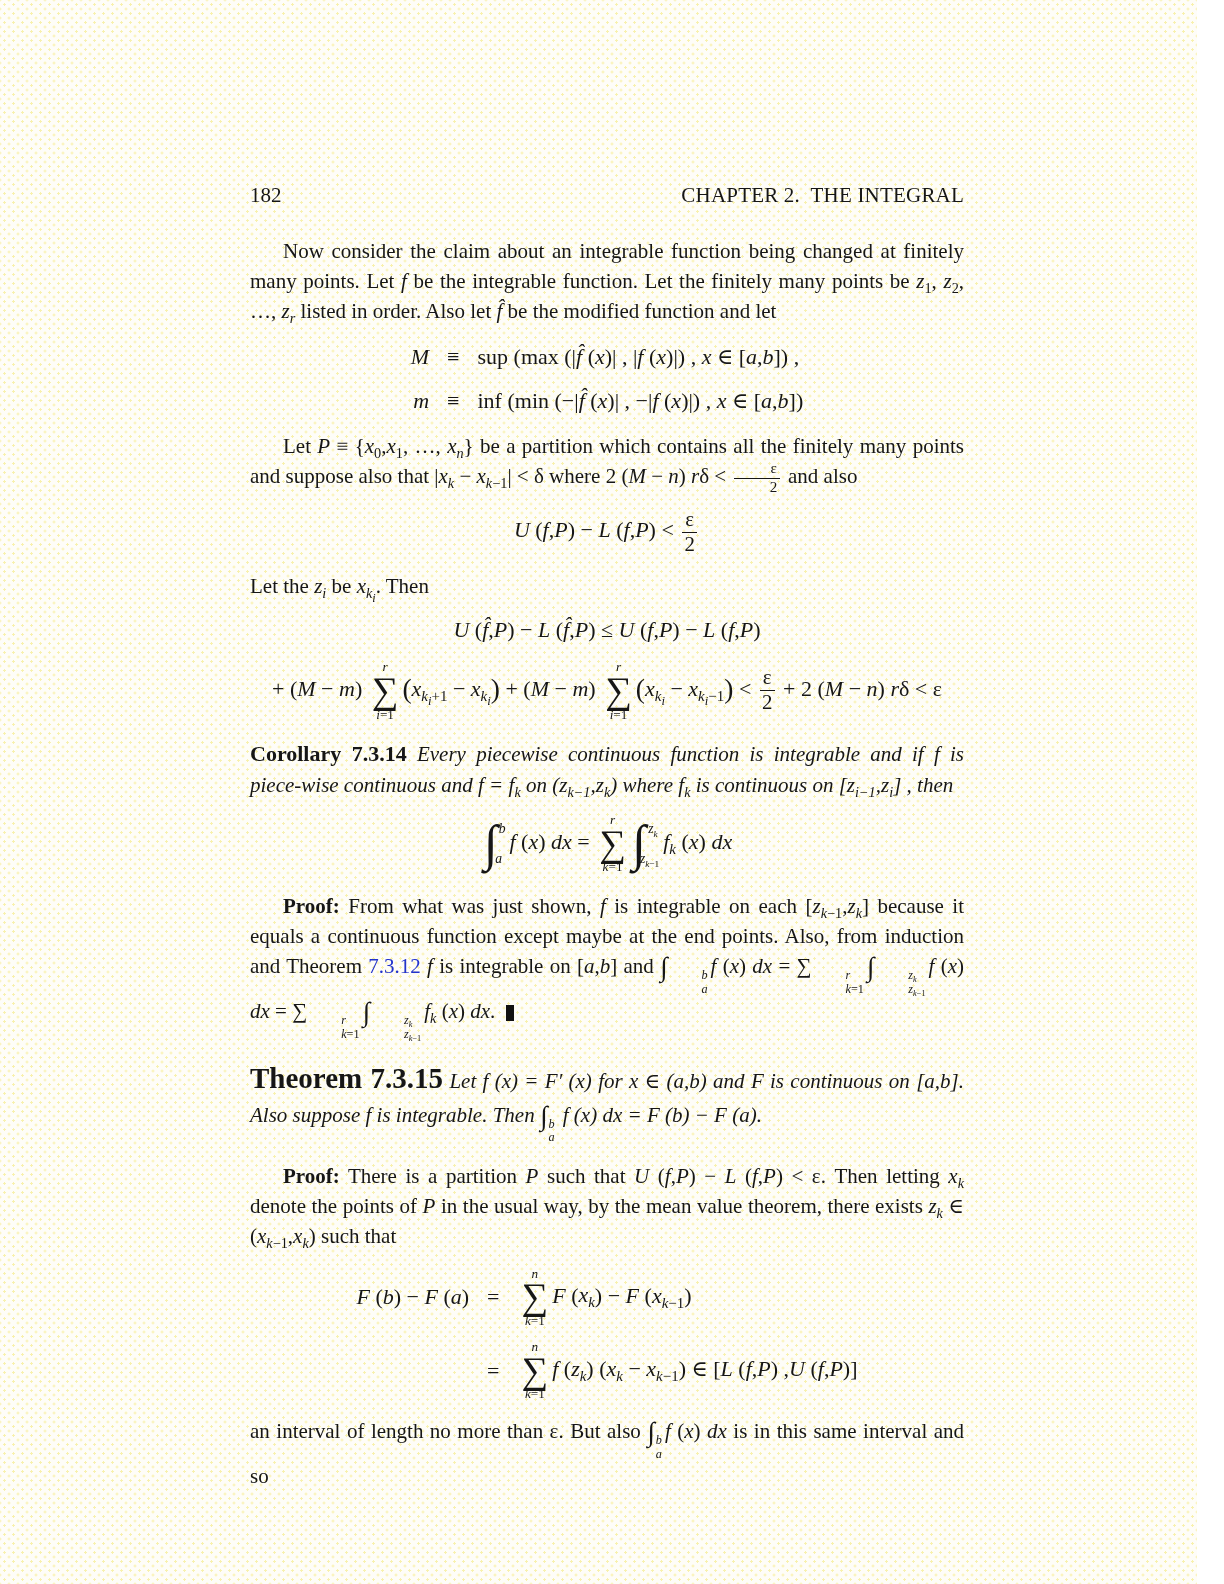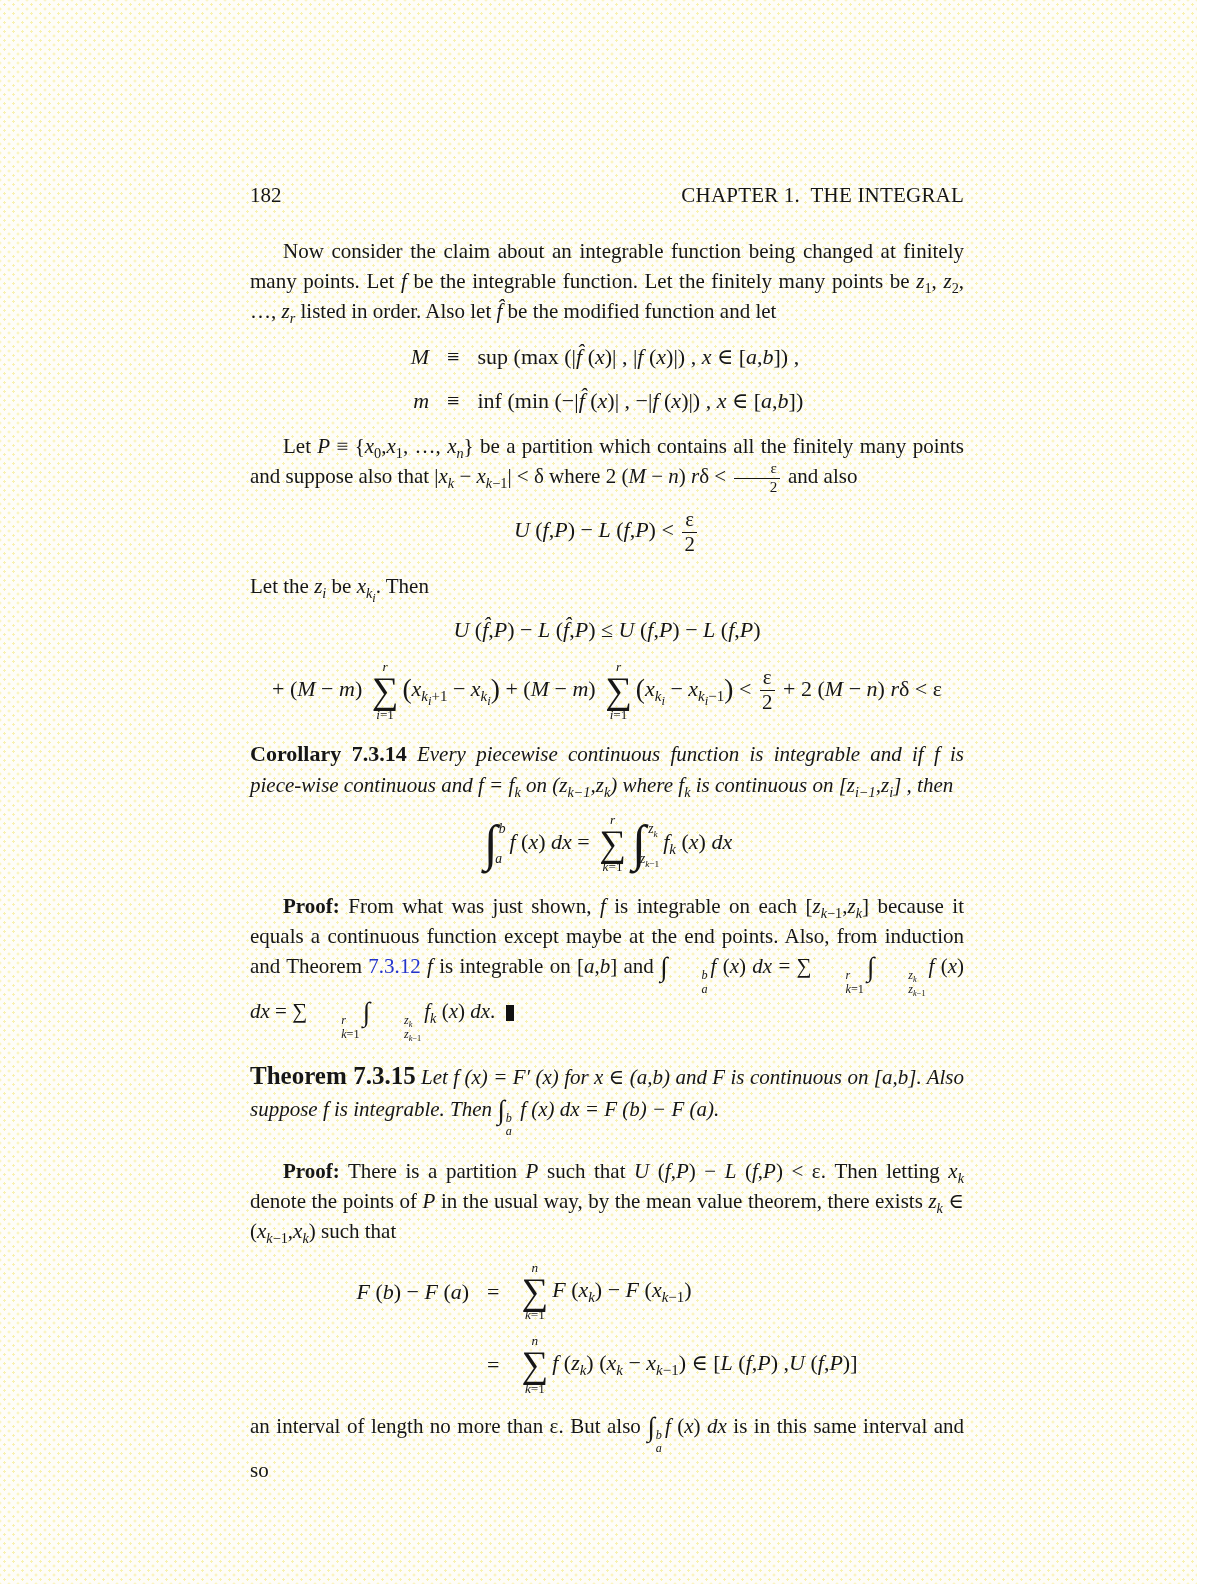--- a/index.html
+++ b/index.html
@@ -38,31 +38,31 @@
   .bp{font-size:1.25em;vertical-align:-0.07em;}
   .intw{display:inline-flex;align-items:center;vertical-align:middle;margin:0 4px 0 2px;}
   .intw .int{font-size:2.3em;line-height:0.9;}
   .intw .lims{display:inline-flex;flex-direction:column;justify-content:space-between;align-self:stretch;font-size:0.62em;line-height:1;padding:1px 0 1px 1px;}
   .intw .lims .lo{margin-left:-0.5em;}
   .iint{font-size:1.3em;line-height:1;vertical-align:-0.1em;}
   .rlims{display:inline-flex;flex-direction:column;align-items:flex-start;font-size:0.58em;line-height:1.1;vertical-align:-0.5em;margin:0 3px 0 1px;}
   .qed{display:inline-block;width:8px;height:16px;background:#111;vertical-align:-0.12em;}
   .link{color:#2233cc;cursor:pointer;}
   .cor-label{font-weight:bold;font-size:22px;}
-  .thm-label{font-weight:bold;font-size:25px;}
+  .thm-label{font-weight:bold;font-size:29px;}
   .stmt{font-style:italic;}
 </style>
 </head>
 <body>
 
 <div class="page">
 
   <div class="running-head">
     <span>182</span>
-    <span class="title">CHAPTER 1.  THE INTEGRAL</span>
+    <span class="title">CHAPTER 2.  THE INTEGRAL</span>
   </div>
 
   <div class="content">
 
     <p class="para indent">Now consider the claim about an integrable function being changed at finitely many points.  Let <i>f</i> be the integrable function.  Let the finitely many points be <i>z</i><sub>1</sub>, <i>z</i><sub>2</sub>, …, <i>z<sub>r</sub></i> listed in order.  Also let <i>f̂</i> be the modified function and let</p>
 
     <div class="eqgrid">
       <span class="l"><i>M</i></span>
       <span class="rel">≡</span>
       <span class="r">sup (max (|<i>f̂</i> (<i>x</i>)| , |<i>f</i> (<i>x</i>)|) , <i>x</i> ∈ [<i>a</i>,<i>b</i>]) ,</span>

